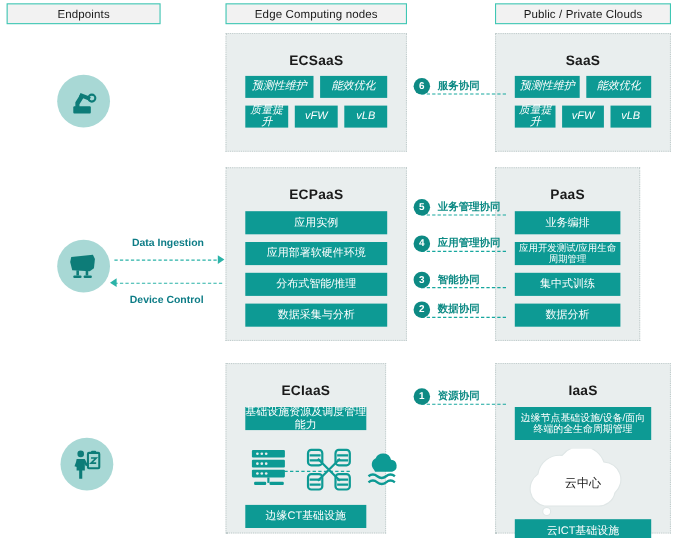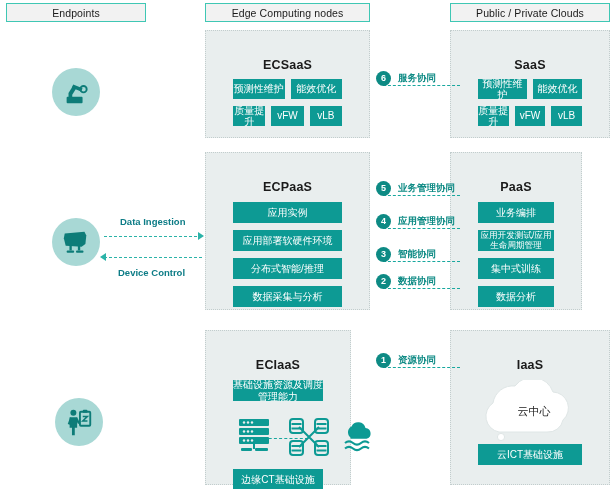--- a/index.html
+++ b/index.html
@@ -24,21 +24,21 @@
   }
   #hdr-endpoints { left: 6px;   top: 3px; width: 140px; }
   #hdr-edge      { left: 205px; top: 3px; width: 165px; }
   #hdr-cloud     { left: 450px; top: 3px; width: 160px; }
 
   
   .panel {
     position: absolute;
     background: #e9eeee;
     border: 1px dotted #c2cdcd;
-    padding: 18px;
+    padding: 8px;
   }
   .panel-title {
     text-align: center;
     font-size: 12.5px;
     font-weight: bold;
     color: #1a1a1a;
     margin-top: 9px;
     letter-spacing: .2px;
   }
 
@@ -59,21 +59,21 @@
     text-align: center;
     line-height: 1.15;
   }
 
   .tile-row {
     display: flex;
     gap: 6px;
     padding: 0 9px;
     margin-top: 7px;
   }
-  .tile-row .tile { height: 20px; flex: 1; }
+  .tile-row .tile { height: 20px; flex: 1; font-style: italic; }
 
   .stack {
     padding: 0 9px;
     margin-top: 8px;
     display: flex; flex-direction: column; gap: 7px;
   }
   .stack .tile { height: 21px; }
 
   
   .connector {
@@ -336,20 +336,23 @@
       </svg>
     </div>
 
     <div class="stack" style="margin-top:4px">
       <div class="tile">边缘CT基础设施</div>
     </div>
   </div>
 
   <div class="panel" id="p-iaas">
     <div class="panel-title">IaaS</div>
+    <div class="stack">
+      <div class="tile" style="height:30px; font-size:9px; padding:0 3px;">边缘节点基础设施/设备/面向终端的全生命周期管理</div>
+    </div>
 
     <div class="cloud-wrap">
       <svg width="130" height="62" viewBox="0 0 130 62">
         <path d="M30 52 a16 16 0 0 1 -6 -29 a20 20 0 0 1 22 -17 a22 22 0 0 1 38 6 a16 16 0 0 1 10 28 a15 15 0 0 1 -16 12 Z" fill="#ffffff" stroke="#dfe6e6" stroke-width="1"></path>
         <circle cx="32" cy="57" r="3.6" fill="#ffffff" stroke="#dfe6e6" stroke-width="1"></circle>
       </svg>
       <div class="cloud-txt">云中心</div>
     </div>
 
     <div class="stack" style="margin-top:2px">

